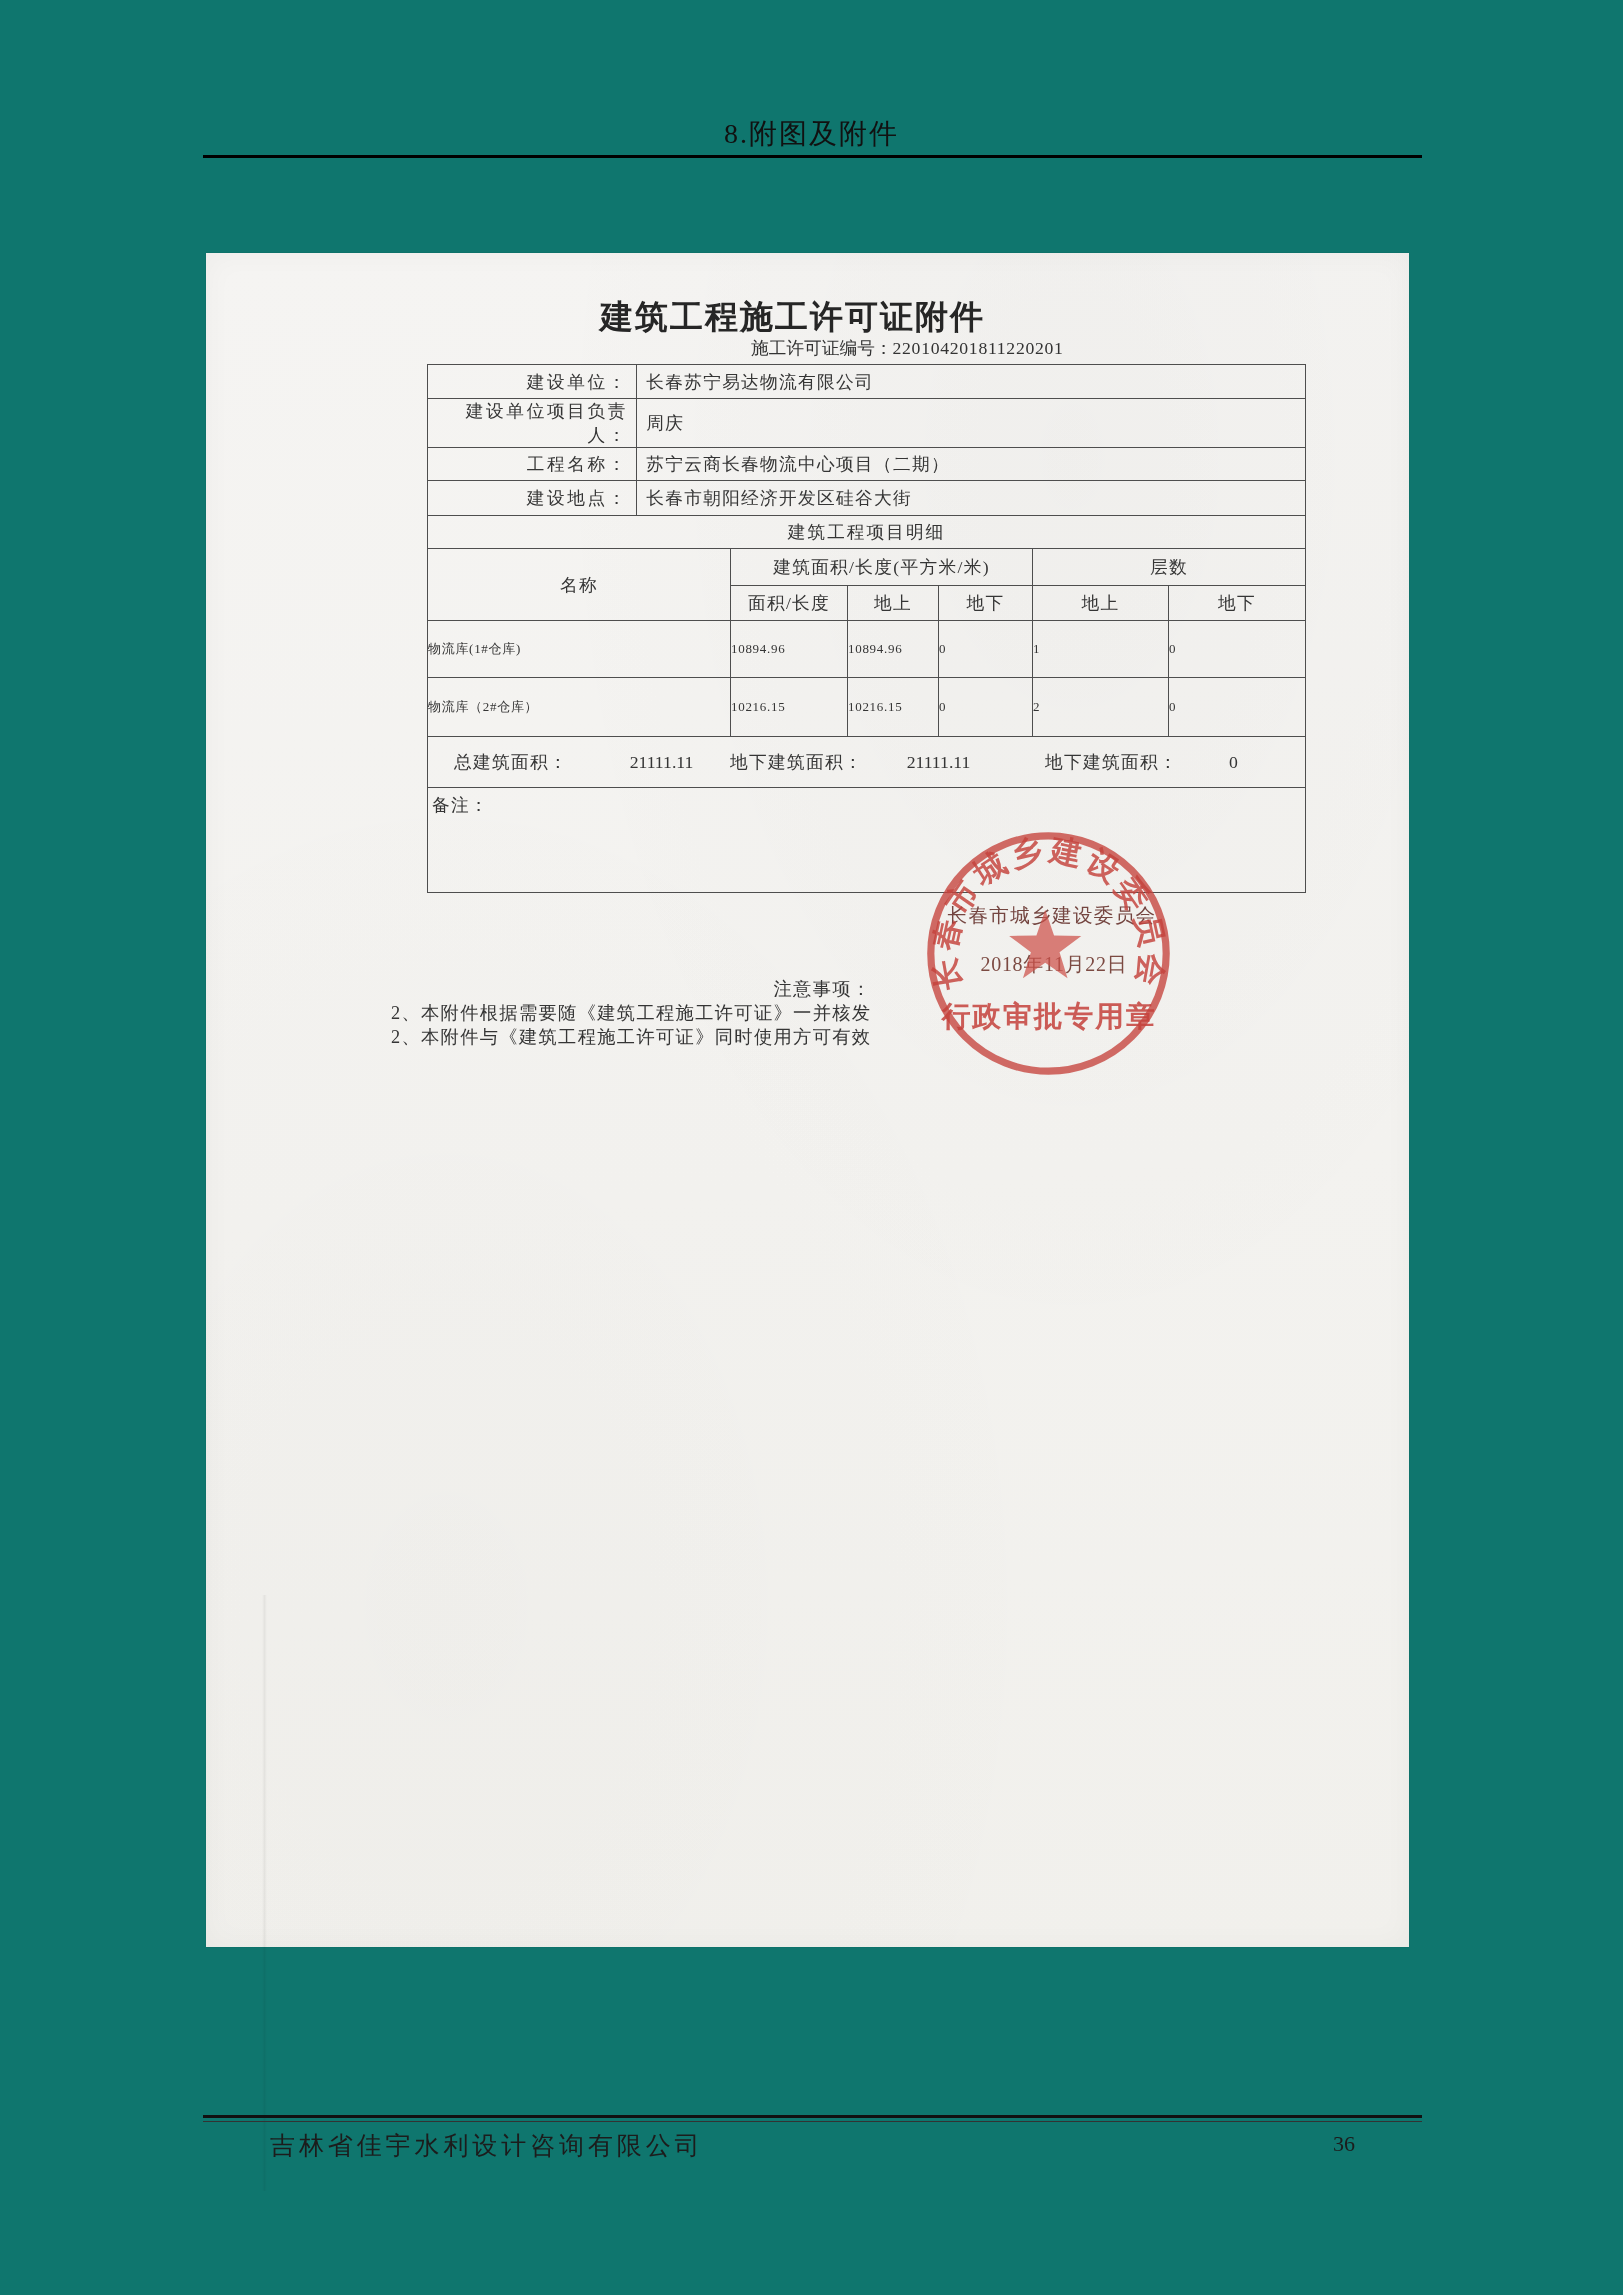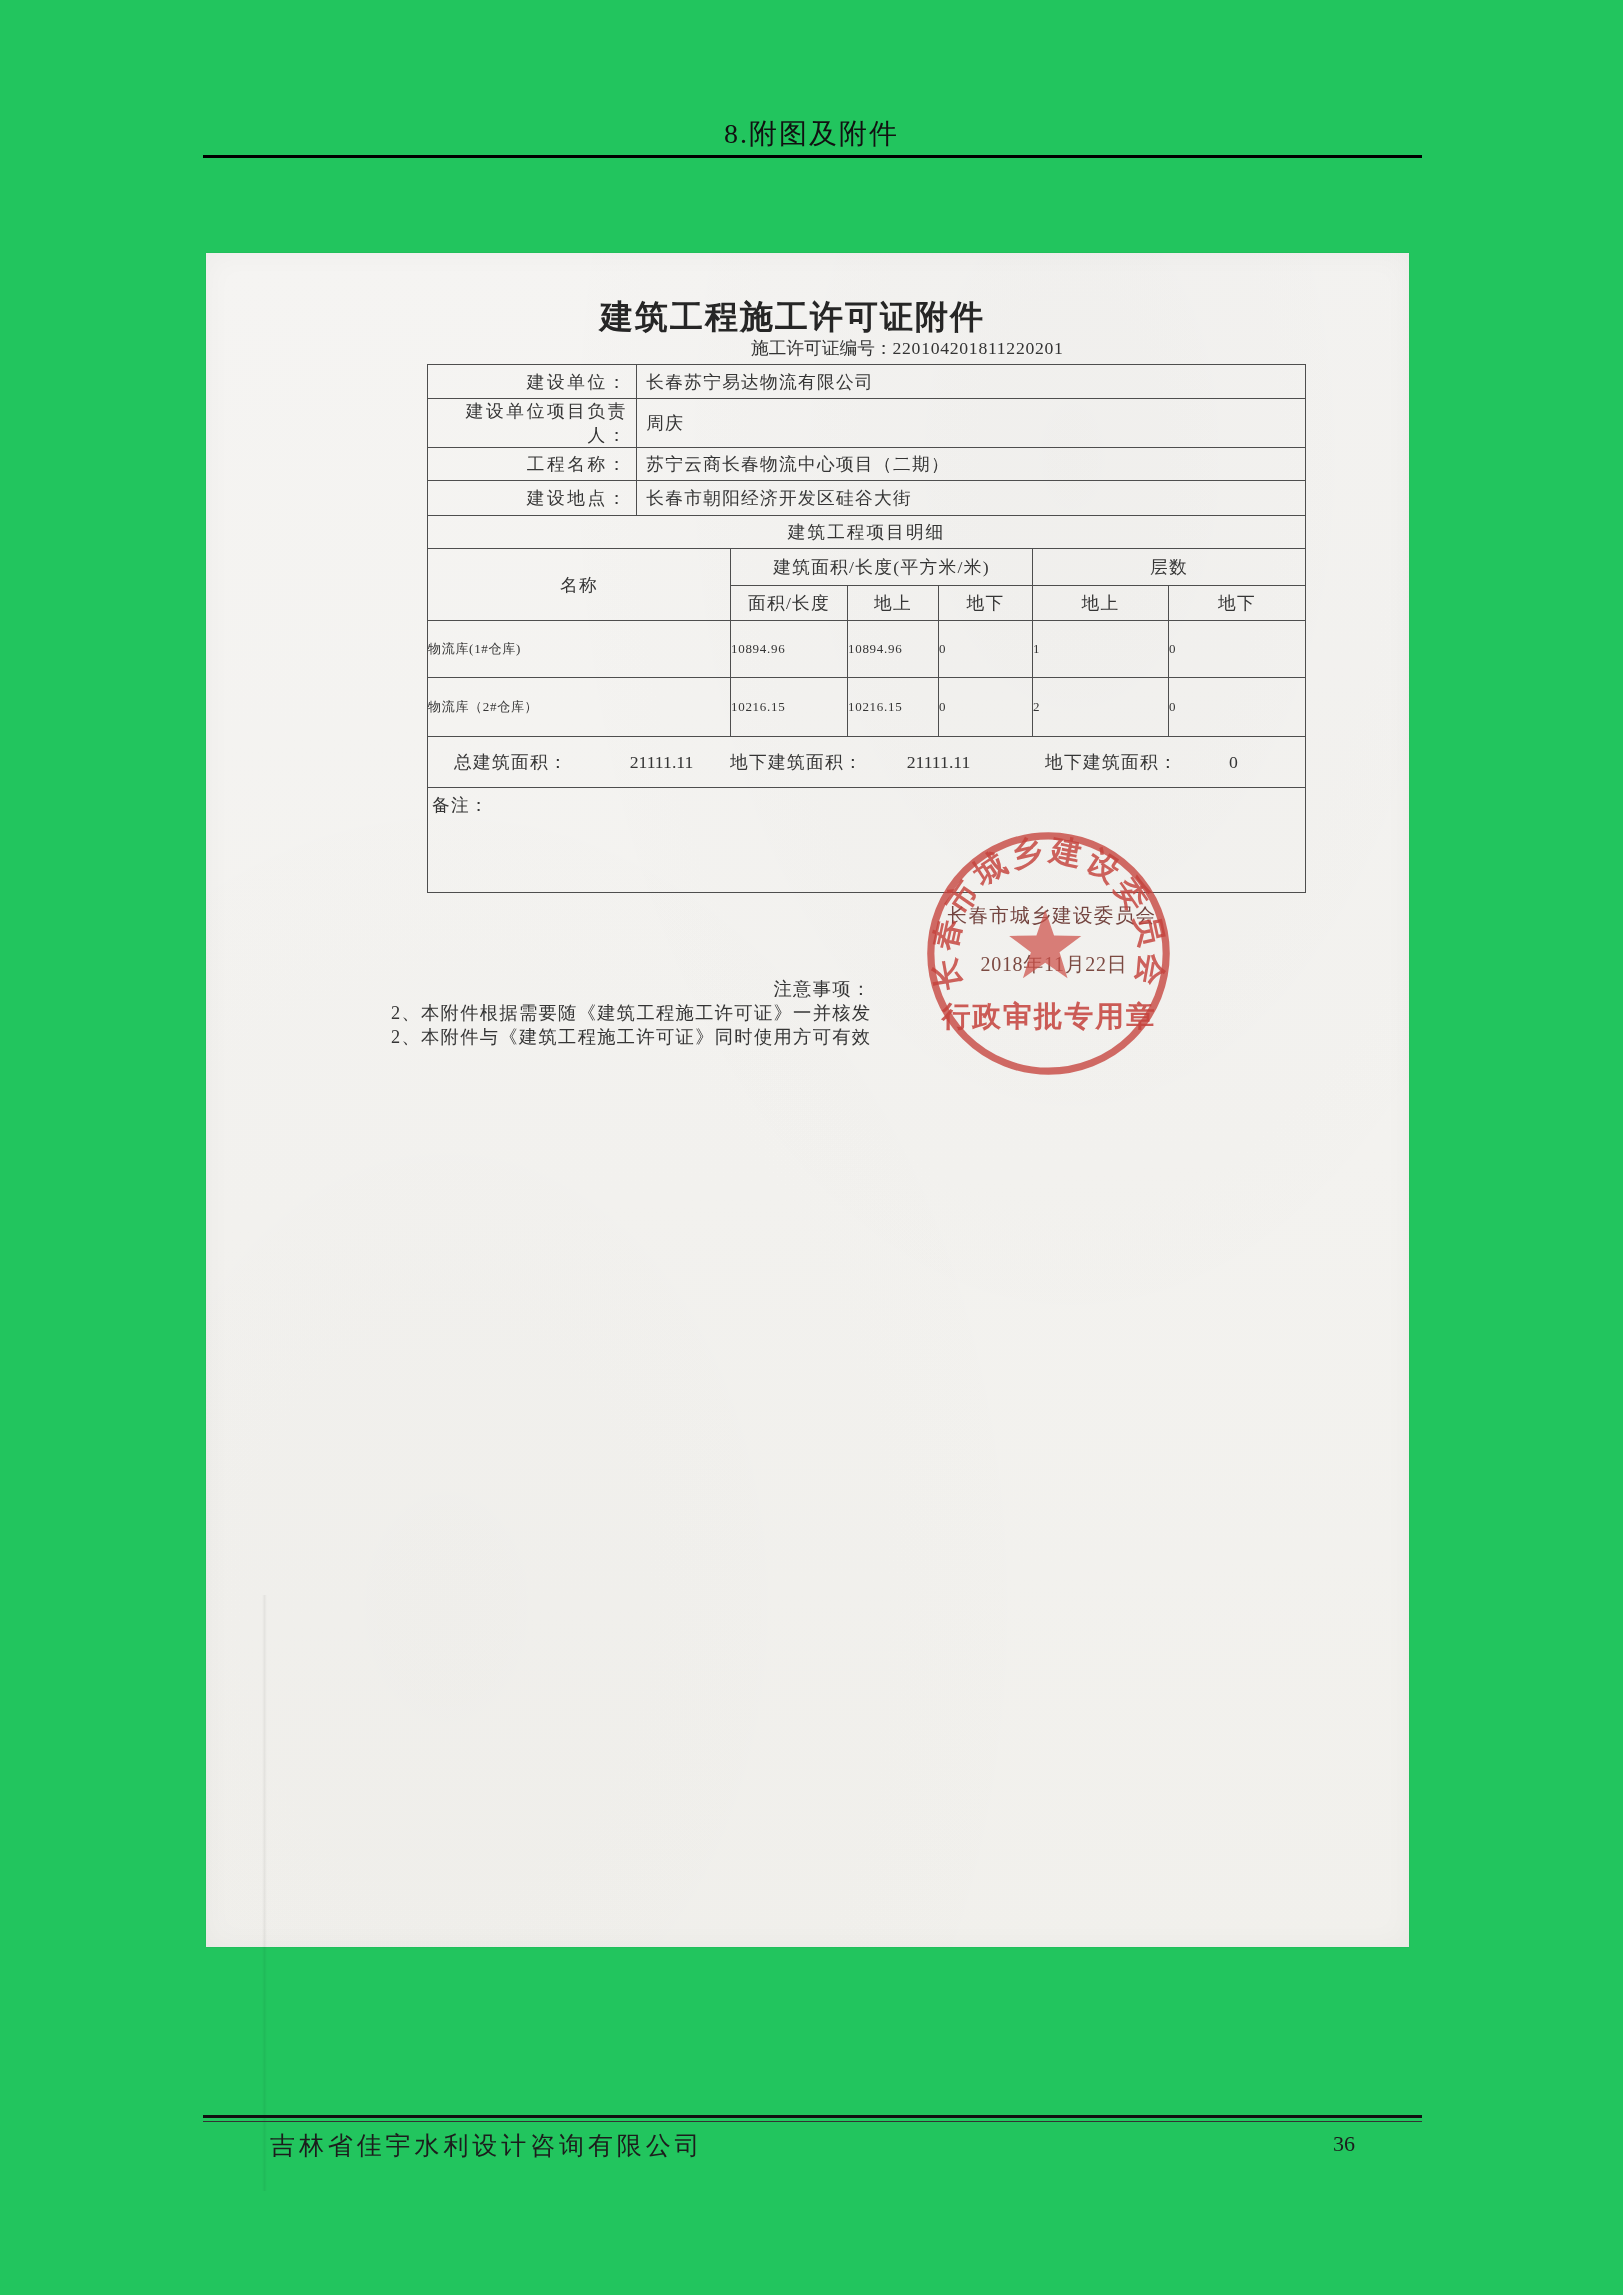--- a/index.html
+++ b/index.html
@@ -4,21 +4,21 @@
 <style>
   :root{
     --stamp_red:#c5423c;
     --paper:#f4f3f0;
     --ink:#3a3a3a;
     --line:#4e4e4e;
   }
   *{margin:0;padding:0;box-sizing:border-box;}
   html,body{background:#ffffff;}
   body{font-family:"Liberation Serif","DejaVu Serif",serif;color:var(--ink);}
-  .page{position:relative;width:1623px;height:2295px;background:#22c55e;overflow:hidden;}
+  .page{position:relative;width:1623px;height:2295px;background:#0f766e;overflow:hidden;}
 
   
   .header-title{position:absolute;top:115px;left:0;width:1623px;text-align:center;
     font-size:28px;letter-spacing:2px;color:#111;}
   .header-rule{position:absolute;top:155px;left:203px;width:1219px;height:3.3px;background:#000;}
   .footer-rule{position:absolute;top:2115px;left:203px;width:1219px;height:2.6px;background:#111;}
   .footer-rule-thin{position:absolute;top:2121px;left:203px;width:1219px;height:0.7px;background:#333;}
   .footer-company{position:absolute;top:2129px;left:270px;font-size:25px;letter-spacing:3.9px;color:#1c1c1c;}
   .footer-page{position:absolute;top:2131px;left:1333px;font-size:22px;color:#1c1c1c;}
 

